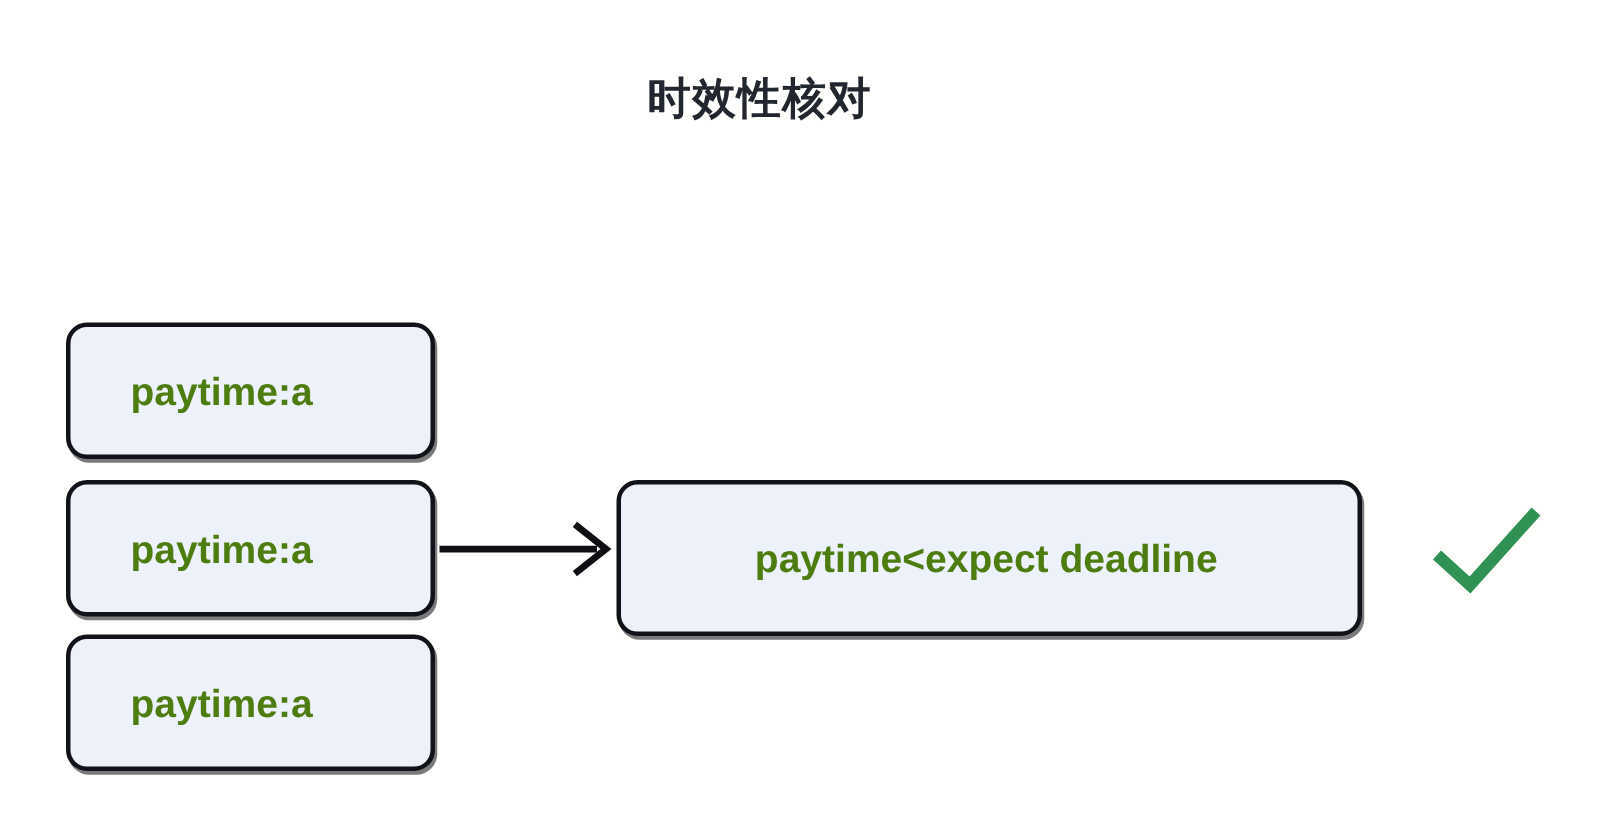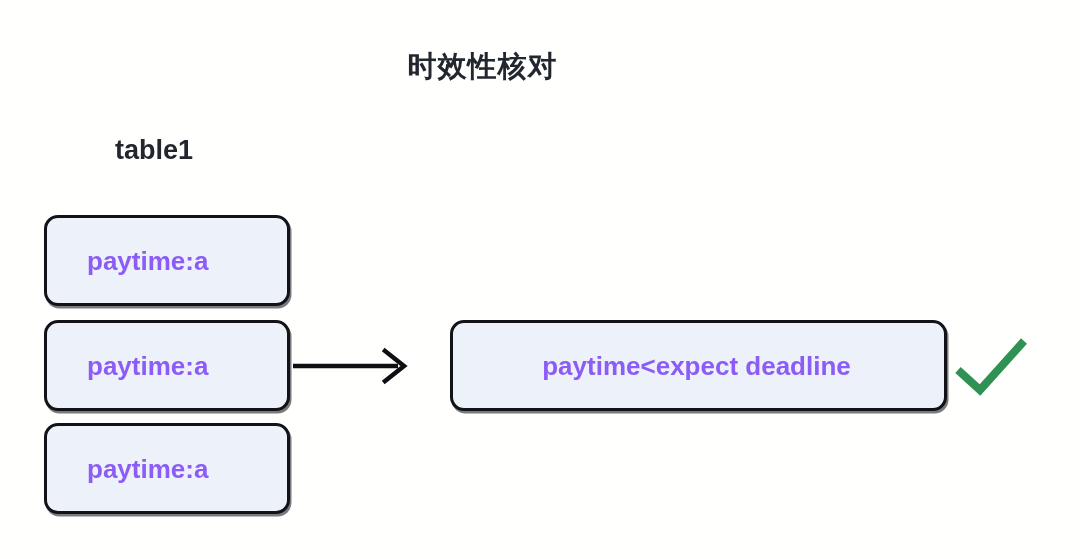--- a/index.html
+++ b/index.html
@@ -25,20 +25,21 @@
     left: 0;
     top: 47px;
     width: 965px;
     text-align: center;
     font-size: 29px;
     font-weight: bold;
     color: #22262e;
     letter-spacing: 1px;
     line-height: 38px;
     white-space: nowrap;
+    padding-left: 24px;
   }
 
   
   .group-label {
     position: absolute;
     font-size: 27px;
     font-weight: bold;
     color: #22262e;
     line-height: 34px;
     white-space: nowrap;
@@ -61,43 +62,42 @@
     background: #edf1f9;
     border: 3.5px solid #111318;
     border-radius: 14px;
     display: flex;
     align-items: center;
     box-shadow: 1.5px 2.5px 0 rgba(10,12,16,0.55);
   }
   .node-box .node-text {
     font-size: 26px;
     font-weight: bold;
-    color: #8b5cf6;
+    color: #4d7c0f;
     white-space: nowrap;
     line-height: 30px;
   }
 
   .row-box {
     left: 44px;
     width: 246px;
     height: 91px;
     padding-left: 40px;
   }
   #row-box-1 { top: 215px; }
   #row-box-2 { top: 320px; }
   #row-box-3 { top: 423px; }
 
   #rule-box {
     left: 411px;
     top: 320px;
     width: 497px;
-    height: 91px;
+    height: 104px;
     justify-content: center;
     padding-right: 4px;
-    margin-left: 39px;
   }
 
   
   #flow-arrow {
     position: absolute;
     left: 290px;
     top: 345px;
     width: 122px;
     height: 42px;
   }
@@ -111,21 +111,20 @@
     height: 66px;
   }
 </style>
 </head>
 <body>
 
 <div id="canvas">
 
   <div class="diagram-title">时效性核对</div>
 
-  <div class="group-label" id="label-table1">table1</div>
 
   <div class="node-box row-box" id="row-box-1">
     <span class="node-text">paytime:a</span>
   </div>
 
   <div class="node-box row-box" id="row-box-2">
     <span class="node-text">paytime:a</span>
   </div>
 
   <div class="node-box row-box" id="row-box-3">

